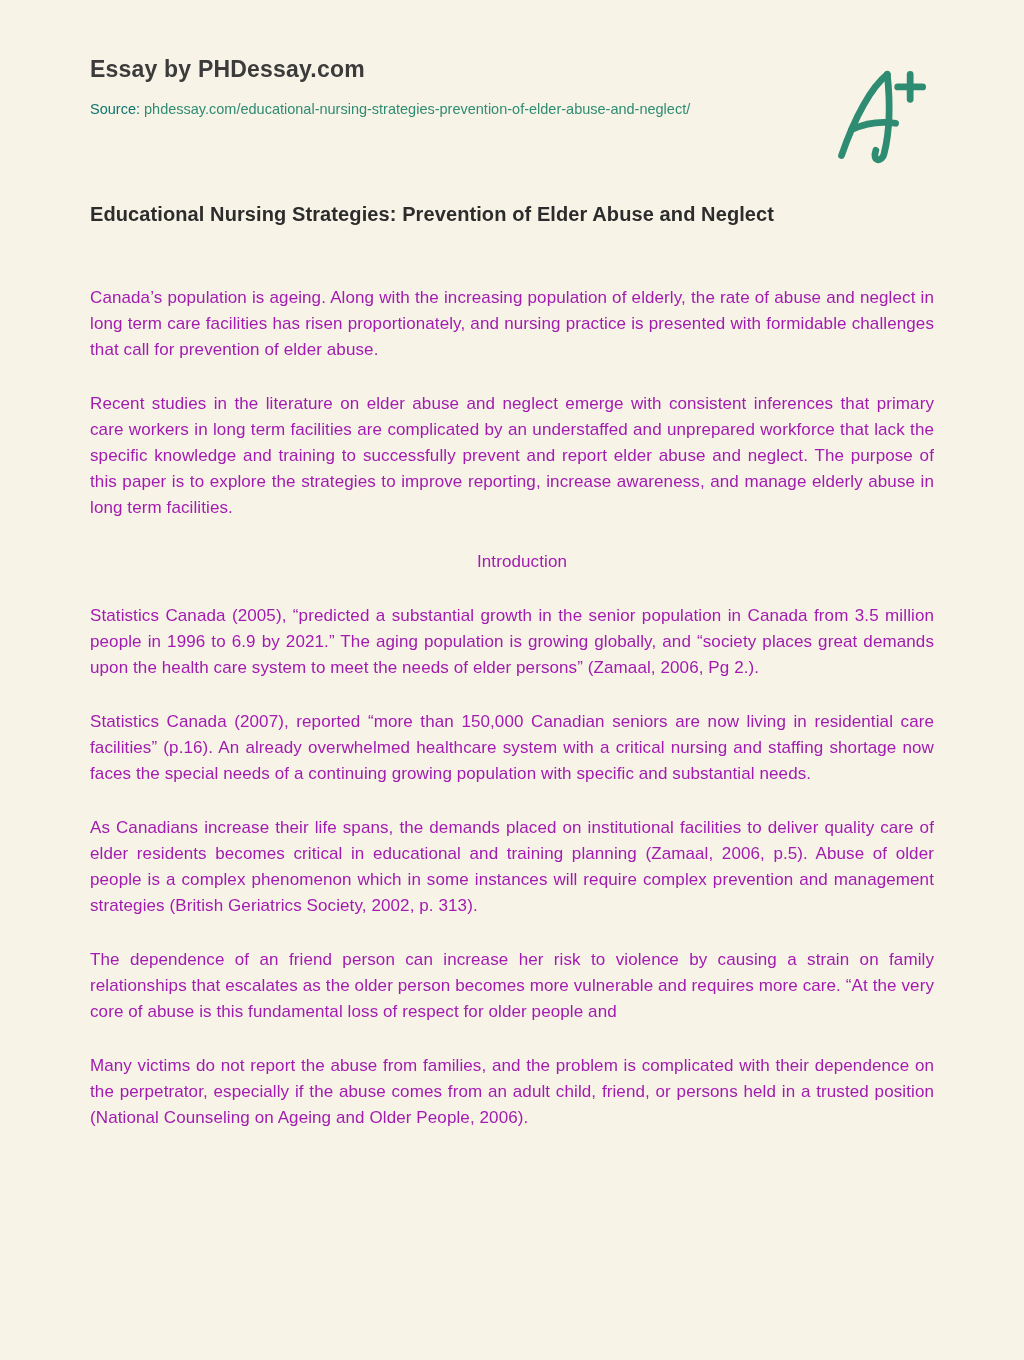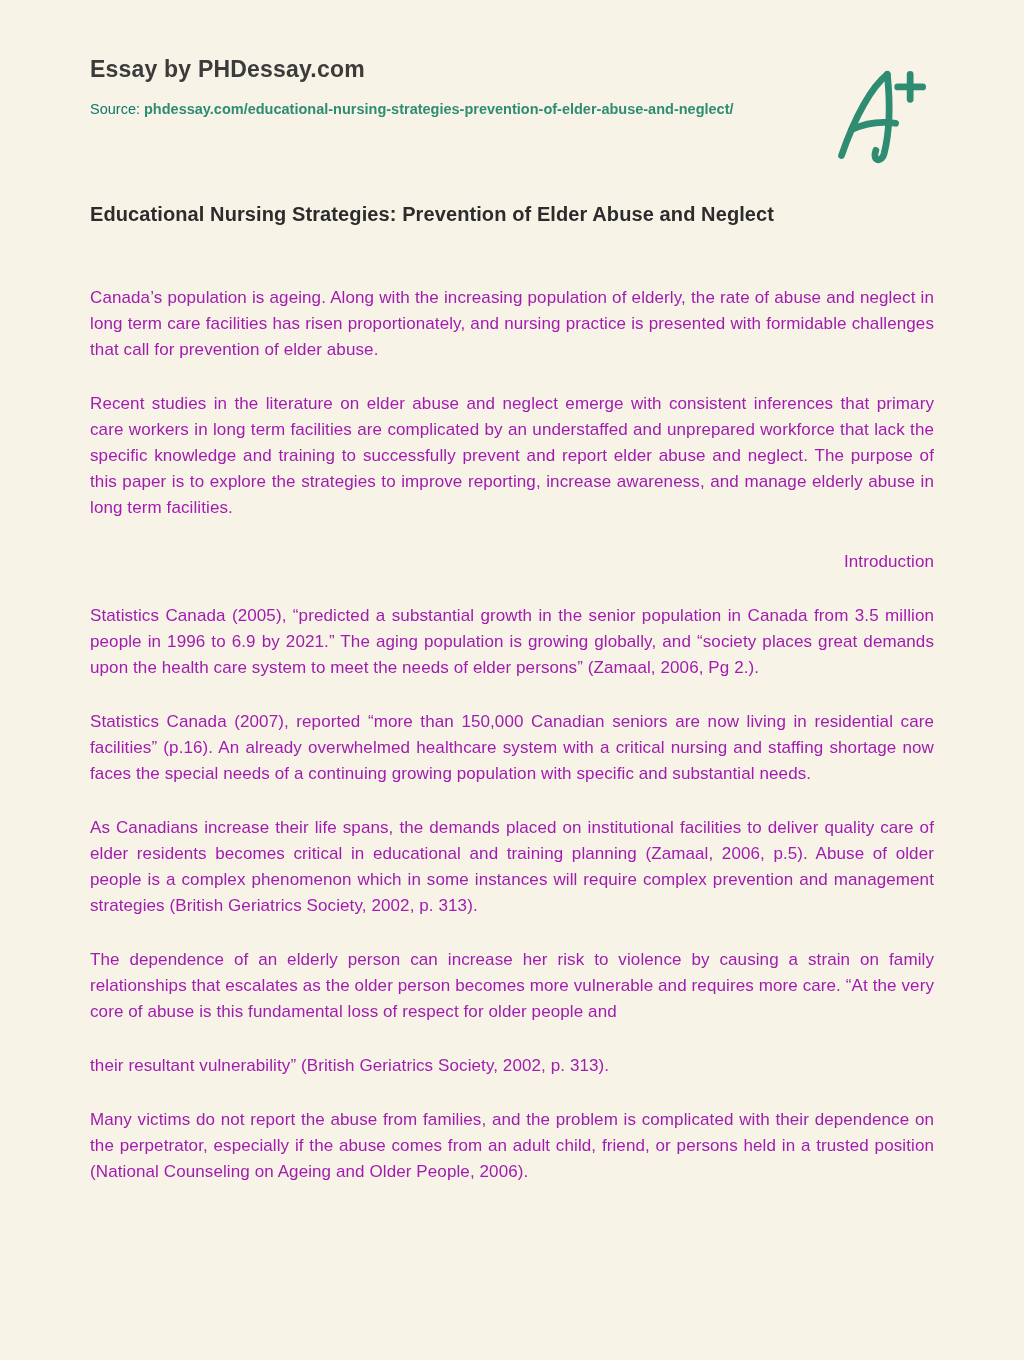--- a/index.html
+++ b/index.html
@@ -34,21 +34,20 @@
     max-width: 648px;
   }
   .source-label {
     color: #0f766e;
   }
   .source-url {
     color: #2e8c72;
     text-decoration: none;
     cursor: pointer;
     word-break: break-word;
-    font-weight: bold;
   }
   .logo {
     position: absolute;
     top: 64px;
     right: 92px;
     width: 104px;
     height: 104px;
   }
   .logo svg { width: 100%; height: 100%; display: block; }
   .essay-title {
@@ -65,21 +64,21 @@
   }
   .para {
     font-size: 17px;
     line-height: 26px;
     text-align: justify;
     color: #a21caf;
     margin-bottom: 28px;
     letter-spacing: 0.1px;
   }
   .para-heading {
-    text-align: right;
+    text-align: center;
     margin-left: 20px;
   }
 </style>
 </head>
 <body>
 
 <div class="page">
 
   <header class="page-header">
     <h1 class="site-title">Essay by PHDessay.com</h1>
@@ -102,19 +101,18 @@
 
   <main>
     <h2 class="essay-title">Educational Nursing Strategies: Prevention of Elder Abuse and Neglect</h2>
     <div class="essay-body">
         <p class="para">Canada’s population is ageing. Along with the increasing population of elderly, the rate of abuse and neglect in long term care facilities has risen proportionately, and nursing practice is presented with formidable challenges that call for prevention of elder abuse.</p>
         <p class="para">Recent studies in the literature on elder abuse and neglect emerge with consistent inferences that primary care workers in long term facilities are complicated by an understaffed and unprepared workforce that lack the specific knowledge and training to successfully prevent and report elder abuse and neglect. The purpose of this paper is to explore the strategies to improve reporting, increase awareness, and manage elderly abuse in long term facilities.</p>
         <p class="para para-heading">Introduction</p>
         <p class="para">Statistics Canada (2005), “predicted a substantial growth in the senior population in Canada from 3.5 million people in 1996 to 6.9 by 2021.” The aging population is growing globally, and “society places great demands upon the health care system to meet the needs of elder persons” (Zamaal, 2006, Pg 2.).</p>
         <p class="para">Statistics Canada (2007), reported “more than 150,000 Canadian seniors are now living in residential care facilities” (p.16). An already overwhelmed healthcare system with a critical nursing and staffing shortage now faces the special needs of a continuing growing population with specific and substantial needs.</p>
         <p class="para">As Canadians increase their life spans, the demands placed on institutional facilities to deliver quality care of elder residents becomes critical in educational and training planning (Zamaal, 2006, p.5). Abuse of older people is a complex phenomenon which in some instances will require complex prevention and management strategies (British Geriatrics Society, 2002, p. 313).</p>
-        <p class="para">The dependence of an elderly person can increase her risk to violence by causing a strain on family relationships that escalates as the older person becomes more vulnerable and requires more care. “At the very core of abuse is this fundamental loss of respect for older people and</p>
-        <p class="para">their resultant vulnerability” (British Geriatrics Society, 2002, p. 313).</p>
+        <p class="para">The dependence of an friend person can increase her risk to violence by causing a strain on family relationships that escalates as the older person becomes more vulnerable and requires more care. “At the very core of abuse is this fundamental loss of respect for older people and</p>
         <p class="para">Many victims do not report the abuse from families, and the problem is complicated with their dependence on the perpetrator, especially if the abuse comes from an adult child, friend, or persons held in a trusted position (National Counseling on Ageing and Older People, 2006).</p>
       </div>
   </main>
 
 </div>
 
 </body></html>

